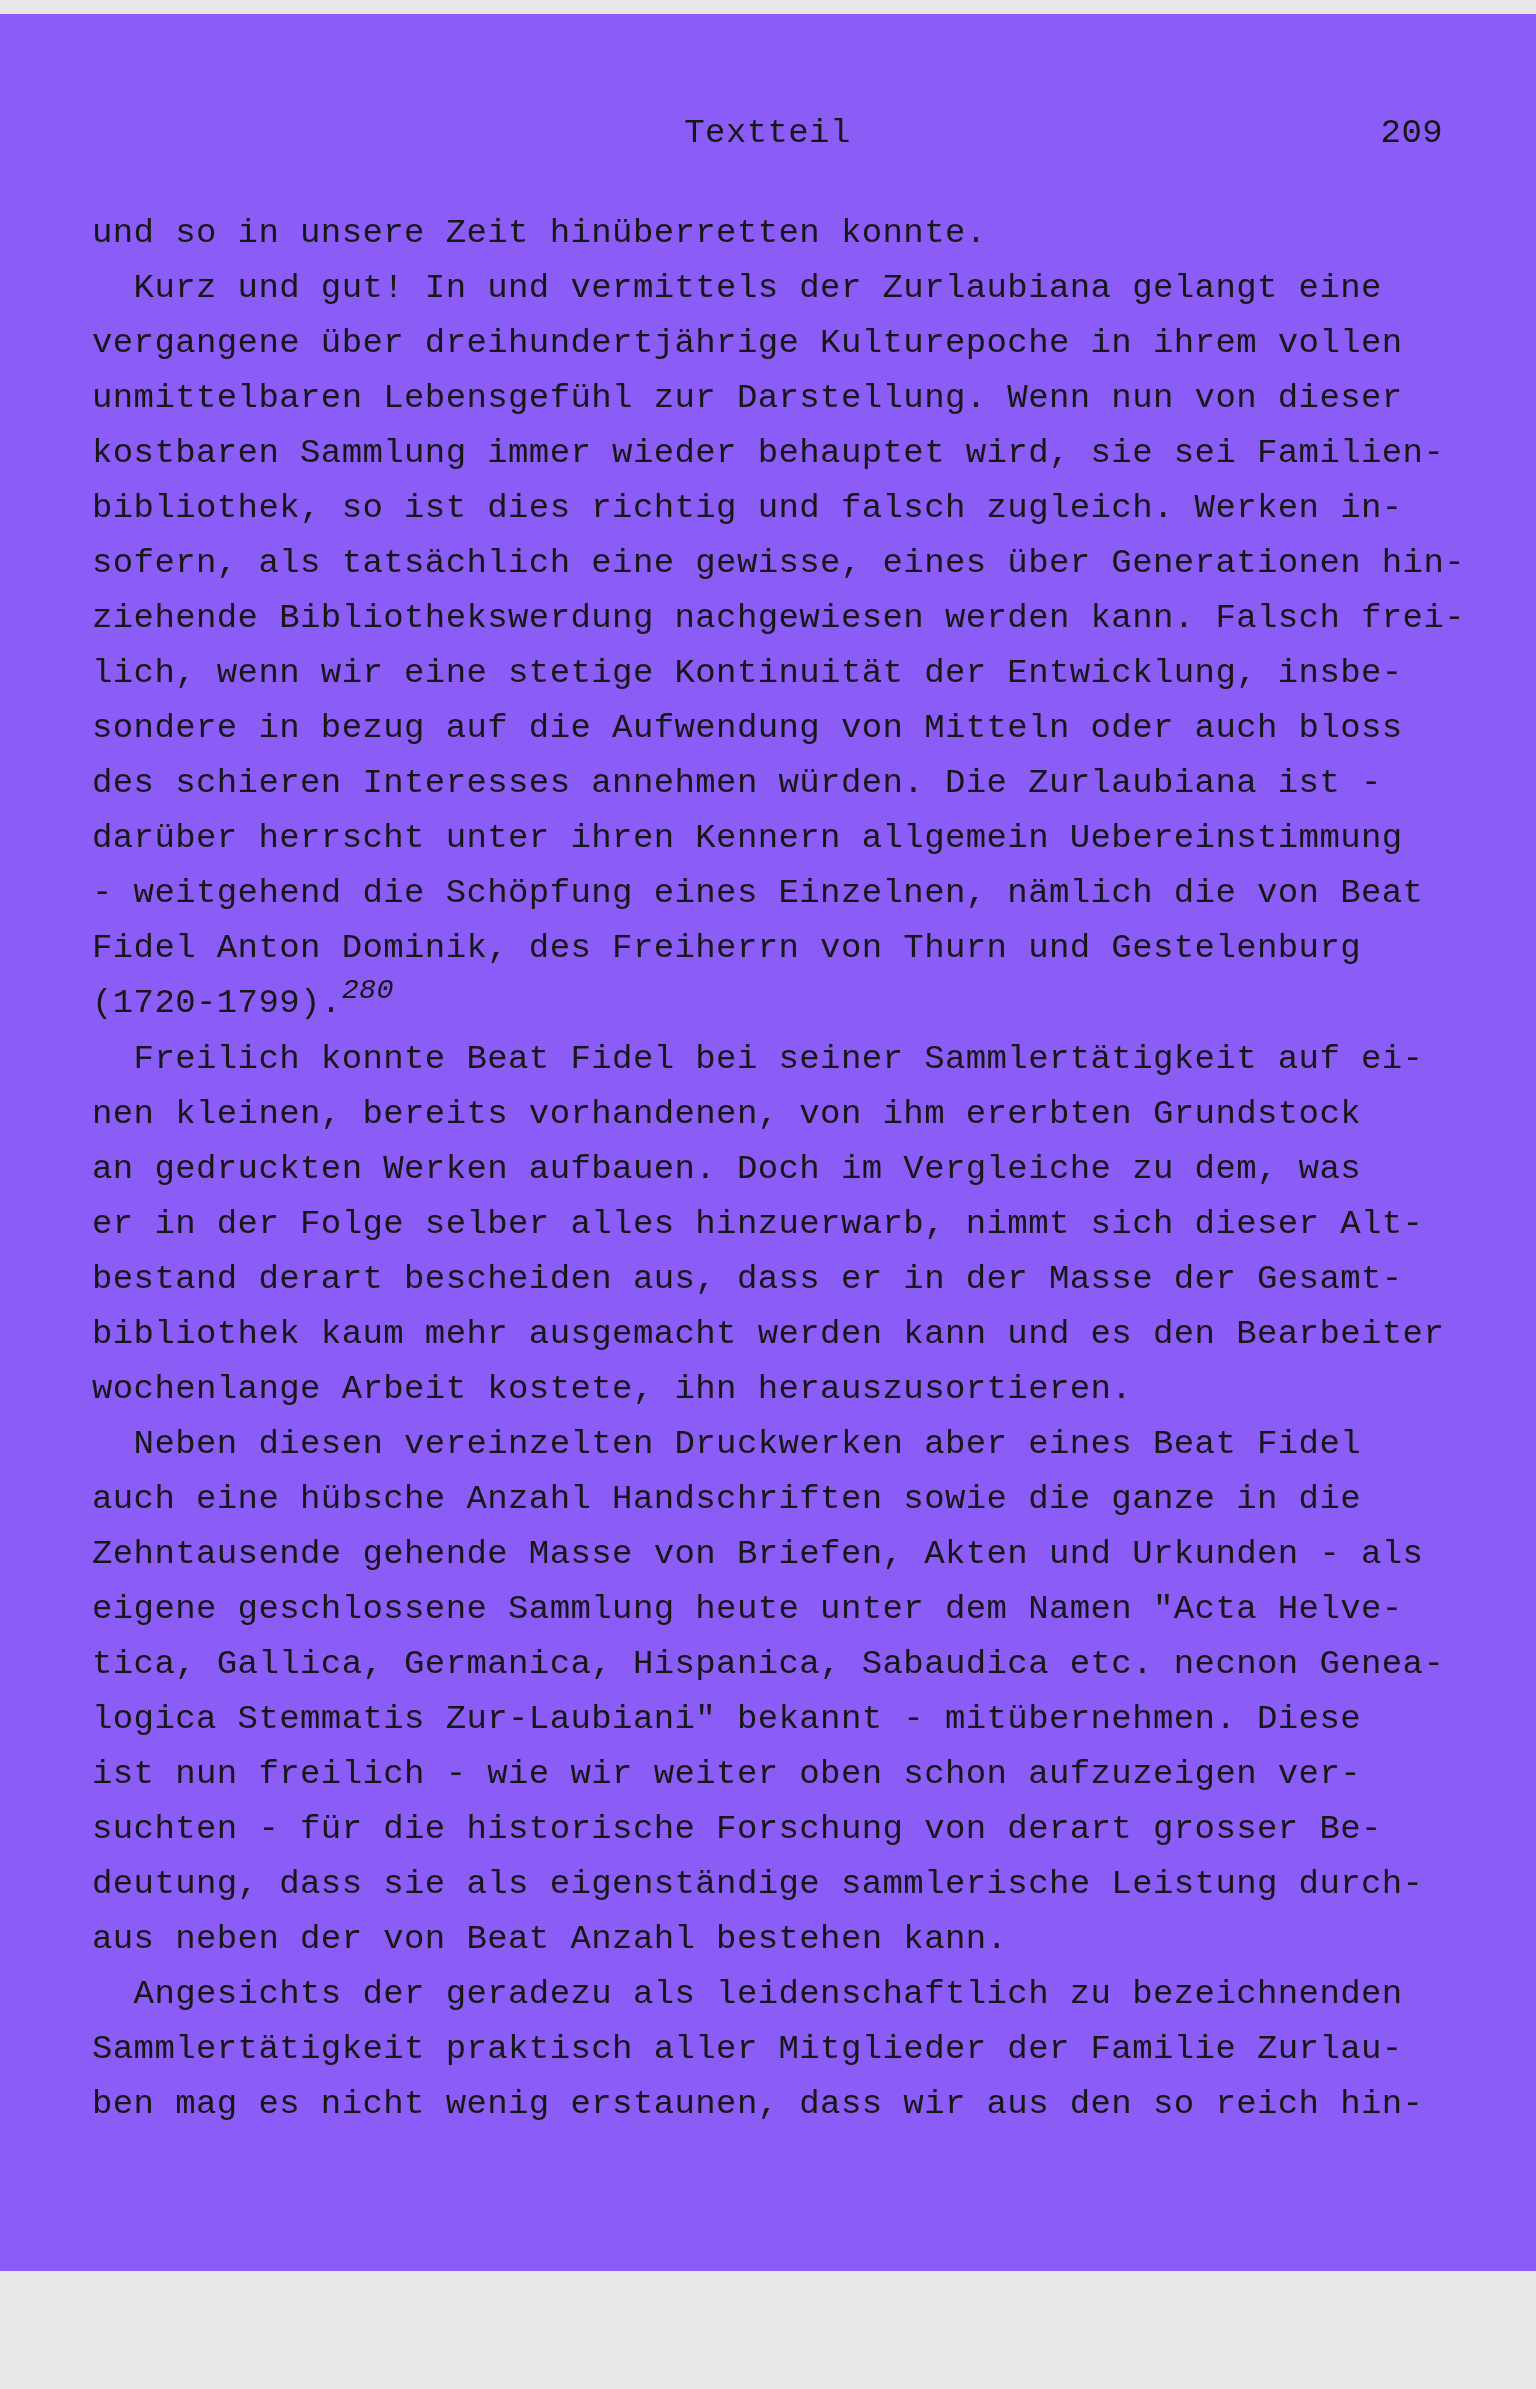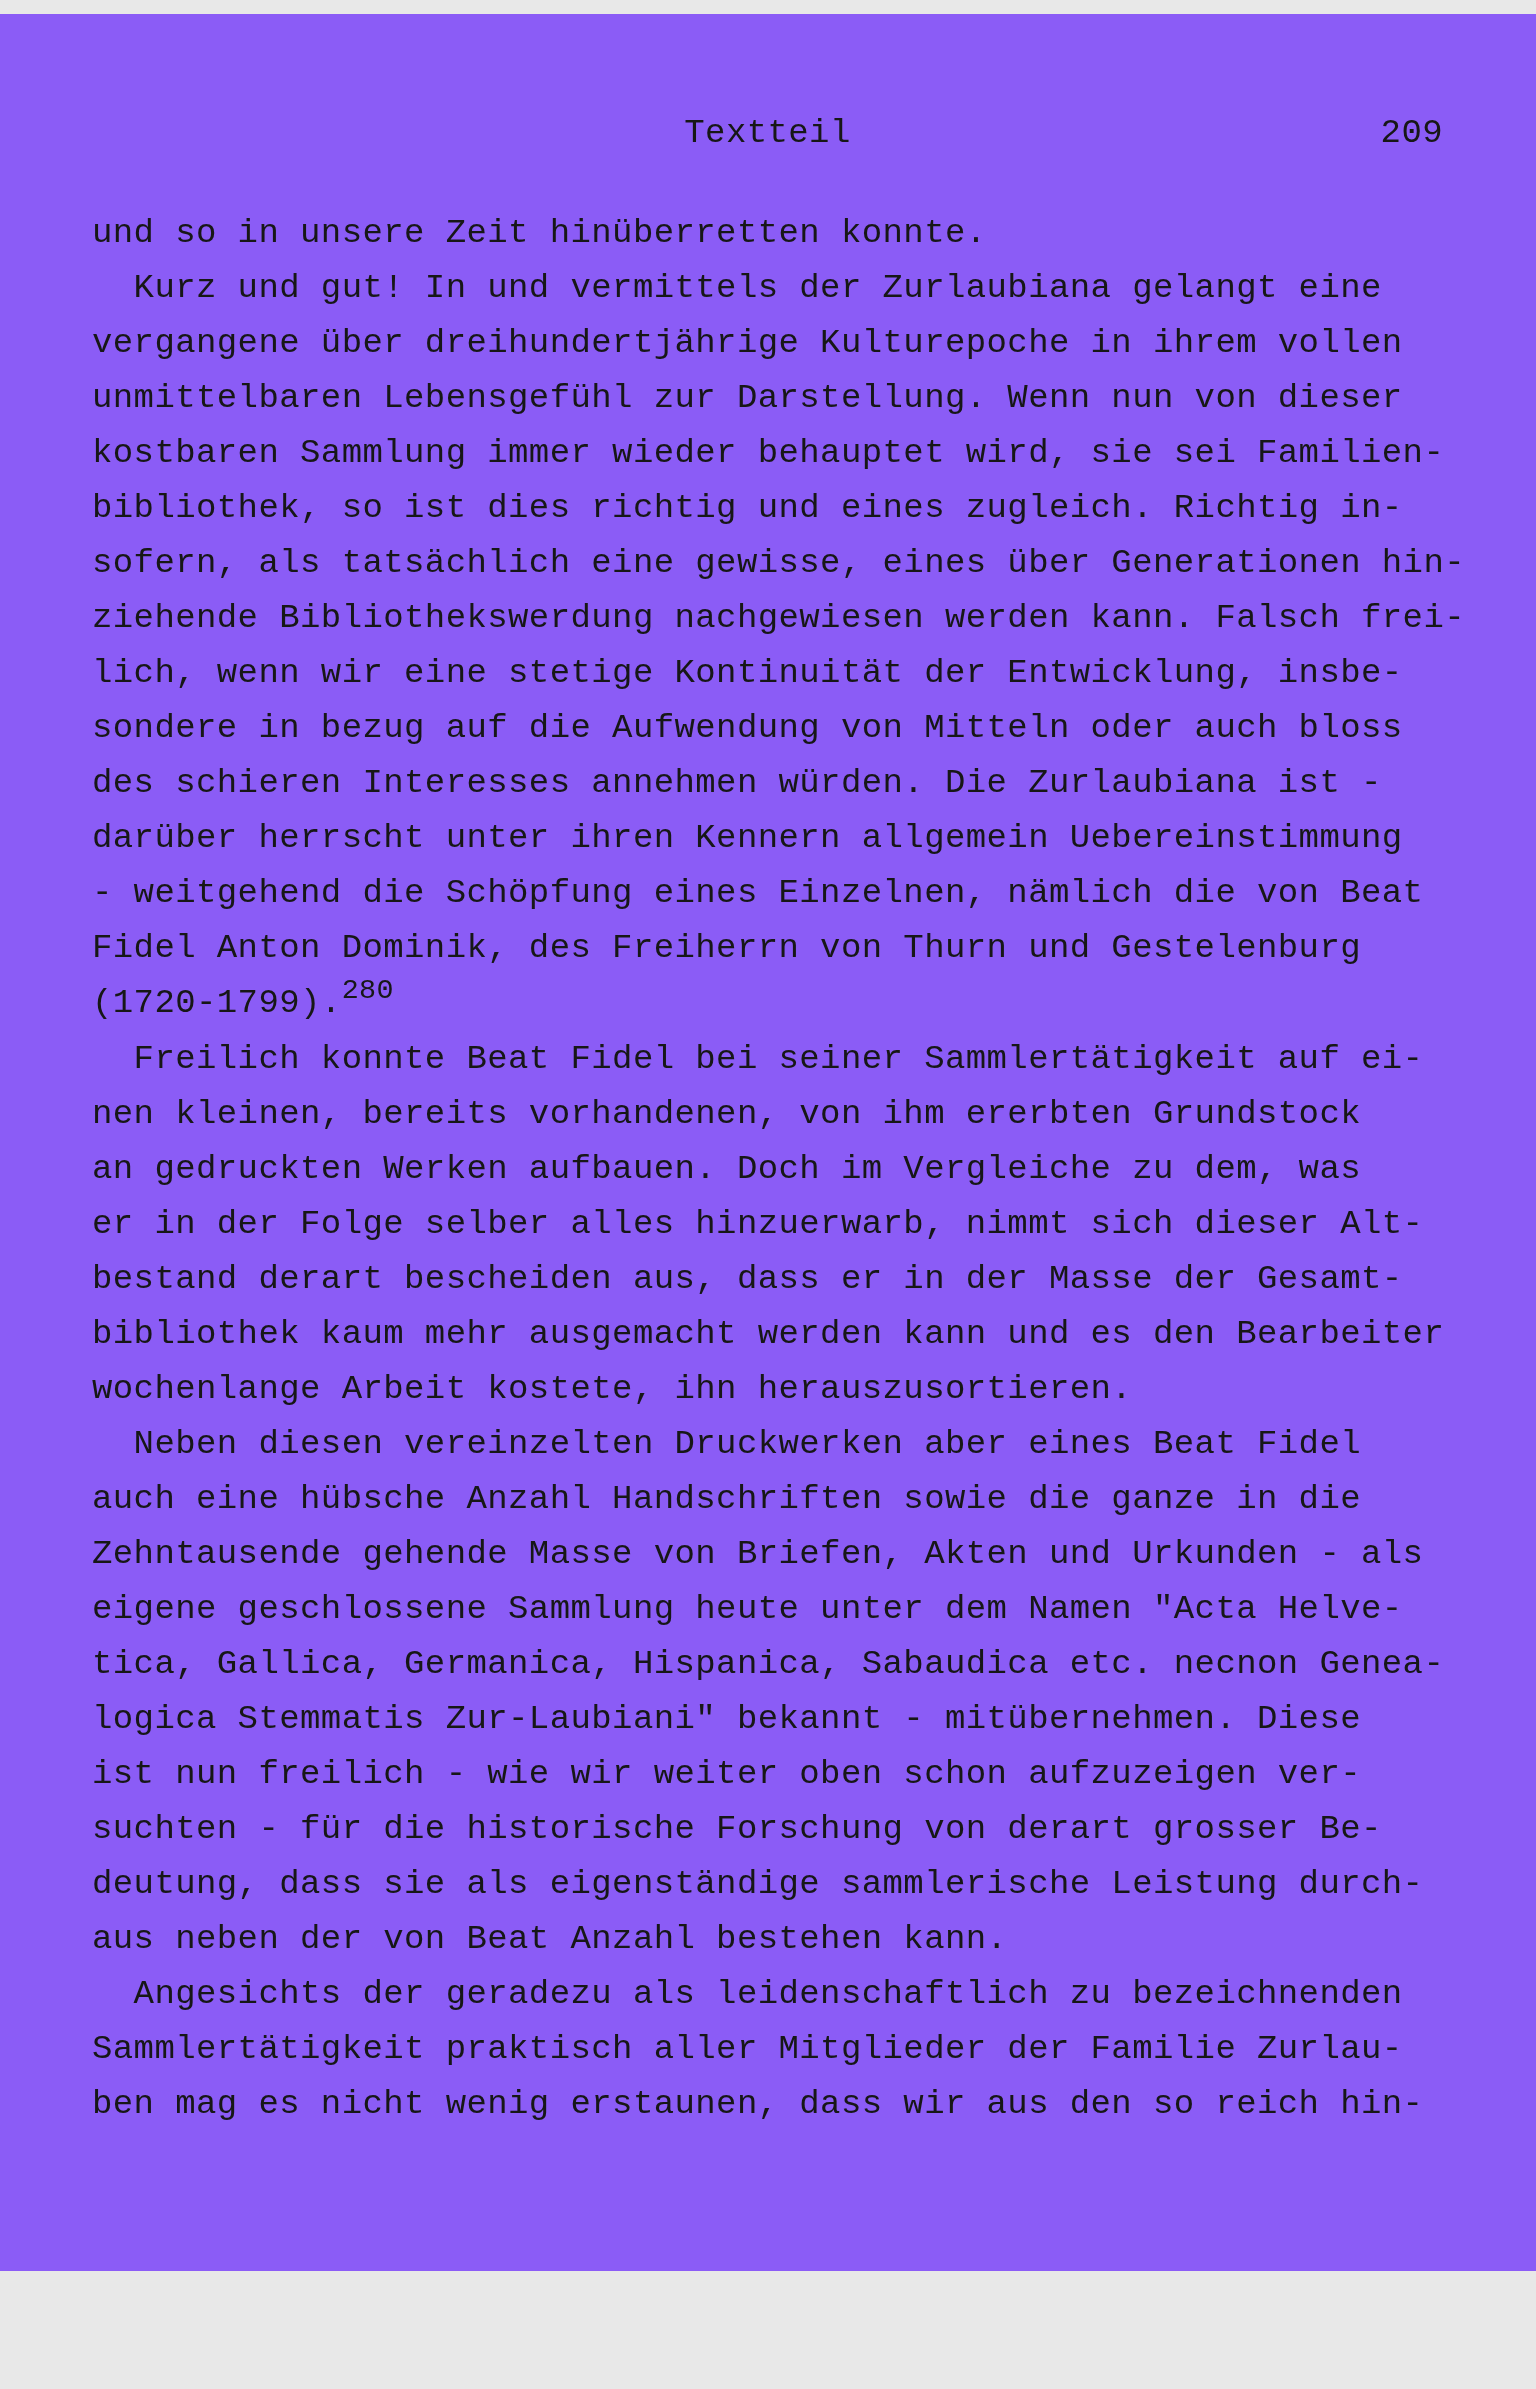--- a/index.html
+++ b/index.html
@@ -50,37 +50,38 @@
   .text-line {
     white-space: pre;
     min-height: 55px;
   }
   .text-line sup {
     font-size: 28.4px;
     position: relative;
     top: -0.5em;
     vertical-align: baseline;
     letter-spacing: 0.4px;
+    font-style: italic;
   }
 </style>
 </head>
 <body>
 
 <div class="page">
   <div class="page-header">
     <span class="running-title">Textteil</span>
     <span class="page-number">209</span>
   </div>
   <div class="page-body" id="page-body">
       <div class="text-line"><span>und so in unsere Zeit hinüberretten konnte.</span></div>
       <div class="text-line"><span>  Kurz und gut! In und vermittels der Zurlaubiana gelangt eine</span></div>
       <div class="text-line"><span>vergangene über dreihundertjährige Kulturepoche in ihrem vollen</span></div>
       <div class="text-line"><span>unmittelbaren Lebensgefühl zur Darstellung. Wenn nun von dieser</span></div>
       <div class="text-line"><span>kostbaren Sammlung immer wieder behauptet wird, sie sei Familien-</span></div>
-      <div class="text-line"><span>bibliothek, so ist dies richtig und eines zugleich. Richtig in-</span></div>
+      <div class="text-line"><span>bibliothek, so ist dies richtig und falsch zugleich. Werken in-</span></div>
       <div class="text-line"><span>sofern, als tatsächlich eine gewisse, eines über Generationen hin-</span></div>
       <div class="text-line"><span>ziehende Bibliothekswerdung nachgewiesen werden kann. Falsch frei-</span></div>
       <div class="text-line"><span>lich, wenn wir eine stetige Kontinuität der Entwicklung, insbe-</span></div>
       <div class="text-line"><span>sondere in bezug auf die Aufwendung von Mitteln oder auch bloss</span></div>
       <div class="text-line"><span>des schieren Interesses annehmen würden. Die Zurlaubiana ist -</span></div>
       <div class="text-line"><span>darüber herrscht unter ihren Kennern allgemein Uebereinstimmung</span></div>
       <div class="text-line"><span>- weitgehend die Schöpfung eines Einzelnen, nämlich die von Beat</span></div>
       <div class="text-line"><span>Fidel Anton Dominik, des Freiherrn von Thurn und Gestelenburg</span></div>
       <div class="text-line"><span>(1720-1799).</span><sup>280</sup></div>
       <div class="text-line"><span>  Freilich konnte Beat Fidel bei seiner Sammlertätigkeit auf ei-</span></div>

